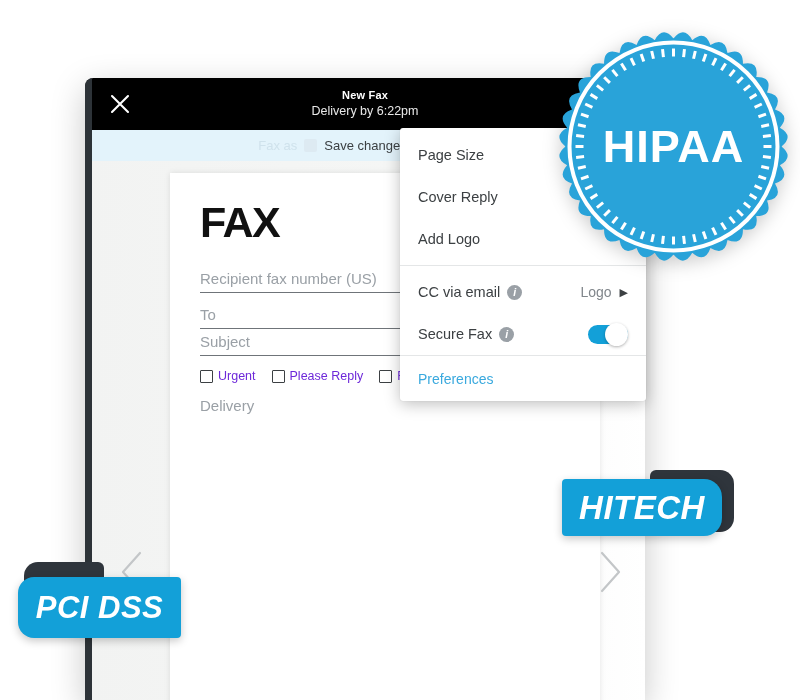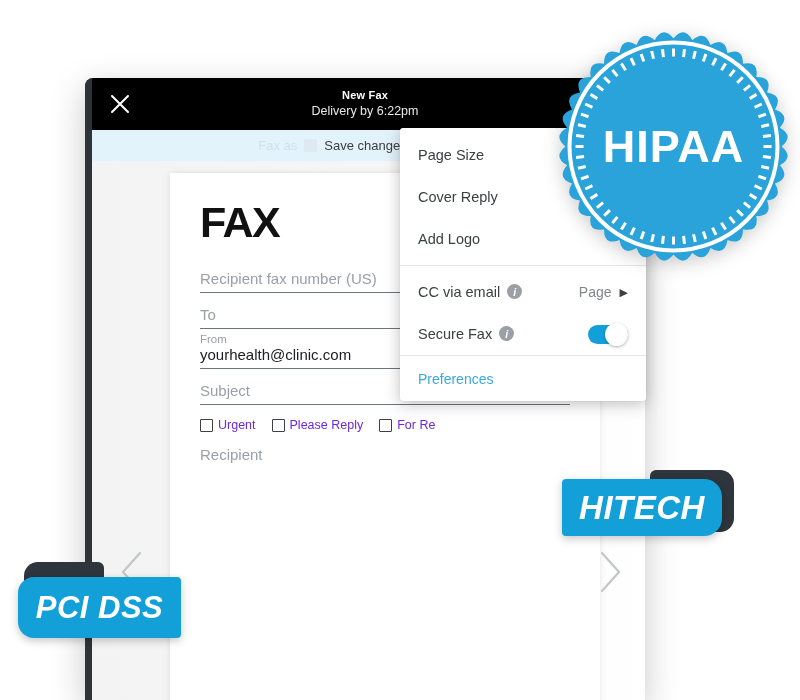--- a/index.html
+++ b/index.html
@@ -107,21 +107,21 @@
     border-radius: 3px;
     box-shadow: 0 3px 16px rgba(0,0,0,.26), 0 0 1px rgba(0,0,0,.18);
     z-index: 10; padding: 6px 0 0 0;
   }
   .menu-item {
     height: 42px; display: flex; align-items: center;
     padding: 0 18px; cursor: pointer;
   }
   .menu-label {
     font-size: 14.5px; color: #3c4043; flex: 1;
-    display: flex; gap: 7px;
+    display: flex; align-items: center; gap: 7px;
   }
   .info-i {
     width: 15px; height: 15px; border-radius: 50%; background: #9aa0a6;
     color: #fff; font-size: 10.5px; font-weight: bold;
     display: inline-flex; align-items: center; justify-content: center;
     font-style: italic; flex: none;
   }
   .toggle {
     width: 40px; height: 19px; border-radius: 10px;
     position: relative; flex: none;
@@ -227,45 +227,41 @@
           <div class="fax-wordmark">FAX</div>
 
           <div class="field">
             <div class="field-line">Recipient fax number (US)</div>
           </div>
 
           <div class="field tight">
             <div class="field-line">To</div>
           </div>
 
-          <div class="field">
-            <div class="field-label-small">From</div>
-            <div class="field-line filled">yourhealth@clinic.com</div>
-          </div>
 
           <div class="field">
             <div class="field-line">Subject</div>
           </div>
 
           <div class="checkrow">
             <div class="checkitem">
               <span class="checkbox"></span>
               <span class="checklabel">Urgent</span>
             </div>
             <div class="checkitem">
               <span class="checkbox"></span>
               <span class="checklabel">Please Reply</span>
             </div>
             <div class="checkitem">
               <span class="checkbox"></span>
               <span class="checklabel">For Re</span>
             </div>
           </div>
 
-          <div class="comments">Recipient</div>
+          <div class="comments">Delivery</div>
         </div>
       </div>
 
       <div class="chev chev-left">
         <svg viewBox="0 0 34 46">
             <path d="M25 4 L8 23 L25 42" stroke="currentColor" stroke-width="2.2" fill="none" stroke-linecap="round" stroke-linejoin="round"></path>
           </svg>
       </div>
       <div class="chev chev-right">
         <svg viewBox="0 0 34 46">
@@ -298,21 +294,21 @@
 
 
 
     <div class="menu-sep"></div>
 
     <div class="menu-item">
       <span class="menu-label">
         <span>CC via email</span>
         <span class="info-i">i</span>
       </span>
-      <span class="menu-value">Page</span>
+      <span class="menu-value">Logo</span>
       <span class="menu-arrow">▶</span>
     </div>
 
     <div class="menu-item">
       <span class="menu-label">
         <span>Secure Fax</span>
         <span class="info-i">i</span>
       </span>
       <span class="toggle on">
           <span class="knob"></span>

